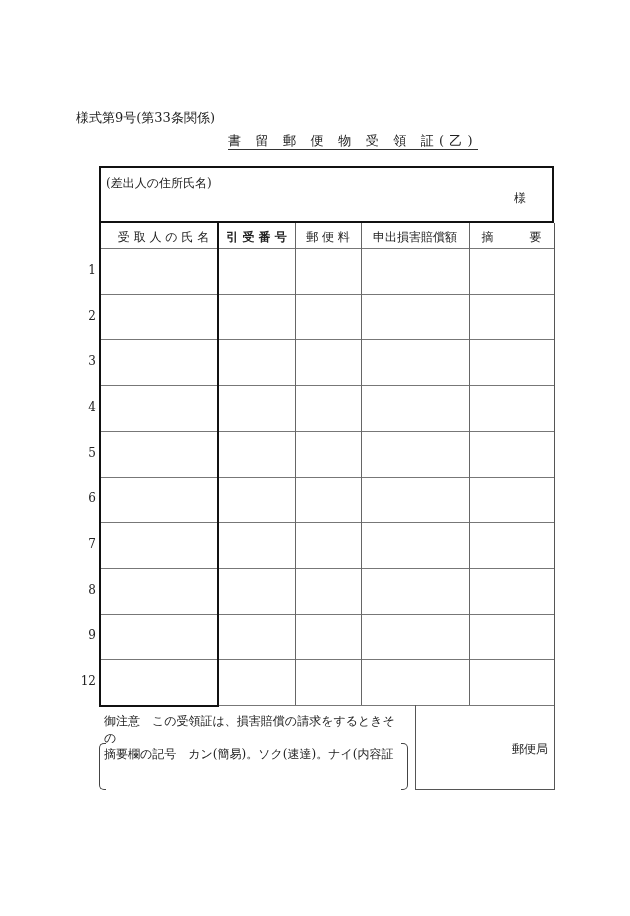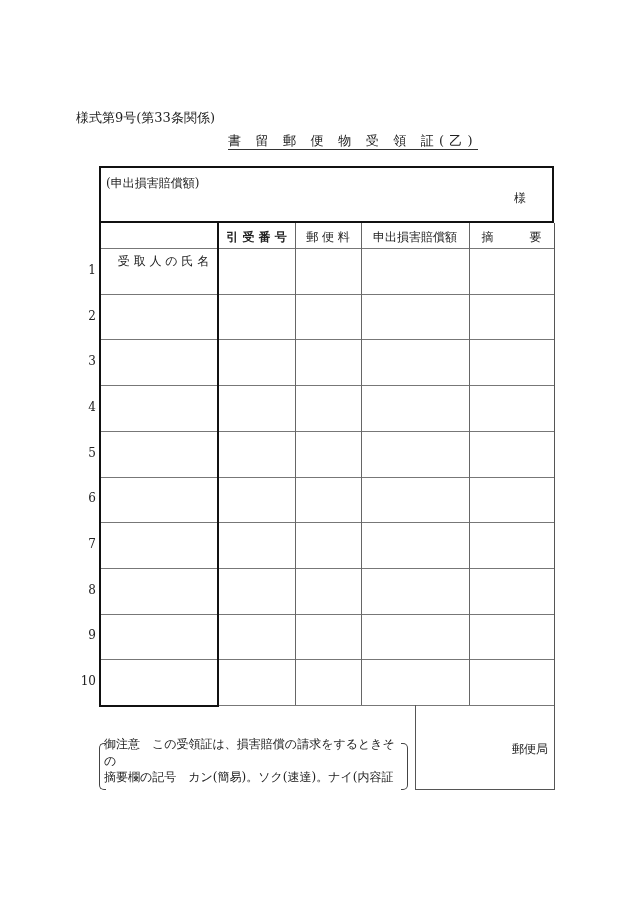--- a/index.html
+++ b/index.html
@@ -30,21 +30,21 @@
   .sender-label { left: 106px; top: 175px; font-size: 12px; }
   .sama { left: 514px; top: 190px; font-size: 12px; }
 
   .grid-line-h { position: absolute; height: 0; border-top: 1px solid #666; }
   .grid-line-v { position: absolute; width: 0; border-left: 1px solid #666; }
 
   .hdr { position: absolute; top: 229px; font-size: 12px; text-align: center; }
   .rownum { position: absolute; left: 80px; width: 16px; text-align: right; font-size: 12px; }
 
   .notes { left: 104px; top: 713px; font-size: 12px; line-height: 16.5px; width: 312px; }
-  .notes .l1 { display:block;margin-top:23px; }
+  .notes .l1 { display:block; }
   .notes .l2 { display:block; padding-left: 49px; }
   .notes .l3 { display:block; }
   .notes .l4 { display:block; padding-left: 56px; }
   .notes .l5 { display:block; padding-left: 56px; }
   .brace-l {
     left: 99px; top: 743px; width: 6px; height: 45px;
     border: 1px solid #444; border-right: none;
     border-radius: 5px 0 0 5px;
   }
   .brace-r {
@@ -58,21 +58,21 @@
   }
   .po-label { left: 512px; top: 741px; font-size: 12px; }
 </style>
 </head>
 <body>
 
 <div class="abs form-label">様式第9号(第33条関係)</div>
 <div class="abs title">書 留 郵 便 物 受 領 証(乙)</div>
 
 <div class="abs sender-box"></div>
-<div class="abs sender-label">(申出損害賠償額)</div>
+<div class="abs sender-label">(差出人の住所氏名)</div>
 <div class="abs sama">様</div>
 
 <div id="grid">
     <div class="grid-line-h" style="left: 99px; width: 455px; top: 248px; border-top-width: 1px; border-top-color: rgb(119, 119, 119);"></div>
     <div class="grid-line-h" style="left: 99px; width: 455px; top: 294px; border-top-width: 1px; border-top-color: rgb(119, 119, 119);"></div>
     <div class="grid-line-h" style="left: 99px; width: 455px; top: 339px; border-top-width: 1px; border-top-color: rgb(119, 119, 119);"></div>
     <div class="grid-line-h" style="left: 99px; width: 455px; top: 385px; border-top-width: 1px; border-top-color: rgb(119, 119, 119);"></div>
     <div class="grid-line-h" style="left: 99px; width: 455px; top: 431px; border-top-width: 1px; border-top-color: rgb(119, 119, 119);"></div>
     <div class="grid-line-h" style="left: 99px; width: 455px; top: 477px; border-top-width: 1px; border-top-color: rgb(119, 119, 119);"></div>
     <div class="grid-line-h" style="left: 99px; width: 455px; top: 522px; border-top-width: 1px; border-top-color: rgb(119, 119, 119);"></div>
@@ -132,37 +132,37 @@
     <div style="position: absolute; left: 297px; top: 616px; width: 62px; height: 41.7px;"></div>
     <div style="position: absolute; left: 363px; top: 616px; width: 104px; height: 41.7px;"></div>
     <div style="position: absolute; left: 471px; top: 616px; width: 81px; height: 41.7px;"></div>
     <div style="position: absolute; left: 101px; top: 661px; width: 115px; height: 41.7px;"></div>
     <div style="position: absolute; left: 220px; top: 661px; width: 73px; height: 41.7px;"></div>
     <div style="position: absolute; left: 297px; top: 661px; width: 62px; height: 41.7px;"></div>
     <div style="position: absolute; left: 363px; top: 661px; width: 104px; height: 41.7px;"></div>
     <div style="position: absolute; left: 471px; top: 661px; width: 81px; height: 41.7px;"></div>
   </div>
 
-<div class="hdr" style="left:99px;width:129px;margin-top:24px;">受 取 人 の 氏 名</div>
+<div class="hdr" style="left:99px;width:129px;">受 取 人 の 氏 名</div>
 <div class="hdr" style="left:218px;width:77px;font-weight:bold;">引 受 番 号</div>
 <div class="hdr" style="left:295px;width:66px;">郵 便 料</div>
 <div class="hdr" style="left:361px;width:108px;">申出損害賠償額</div>
 <div class="hdr" style="left:469px;width:85px;">摘　　　要</div>
 
 <div id="rownums">
     <div class="rownum" style="top: 263px;">1</div>
     <div class="rownum" style="top: 309px;">2</div>
     <div class="rownum" style="top: 354px;">3</div>
     <div class="rownum" style="top: 400px;">4</div>
     <div class="rownum" style="top: 446px;">5</div>
     <div class="rownum" style="top: 491px;">6</div>
     <div class="rownum" style="top: 537px;">7</div>
     <div class="rownum" style="top: 583px;">8</div>
     <div class="rownum" style="top: 628px;">9</div>
-    <div class="rownum" style="top: 674px;">10</div>
+    <div class="rownum" style="top: 674px;">12</div>
   </div>
 
 <div class="abs notes">
   <span class="l1">御注意　この受領証は、損害賠償の請求をするときそ　の</span>
   <span class="l3">摘要欄の記号　カン(簡易)。ソク(速達)。ナイ(内容証</span>
 </div>
 <div class="abs brace-l"></div>
 <div class="abs brace-r"></div>
 
 <div class="abs po-box"></div>

